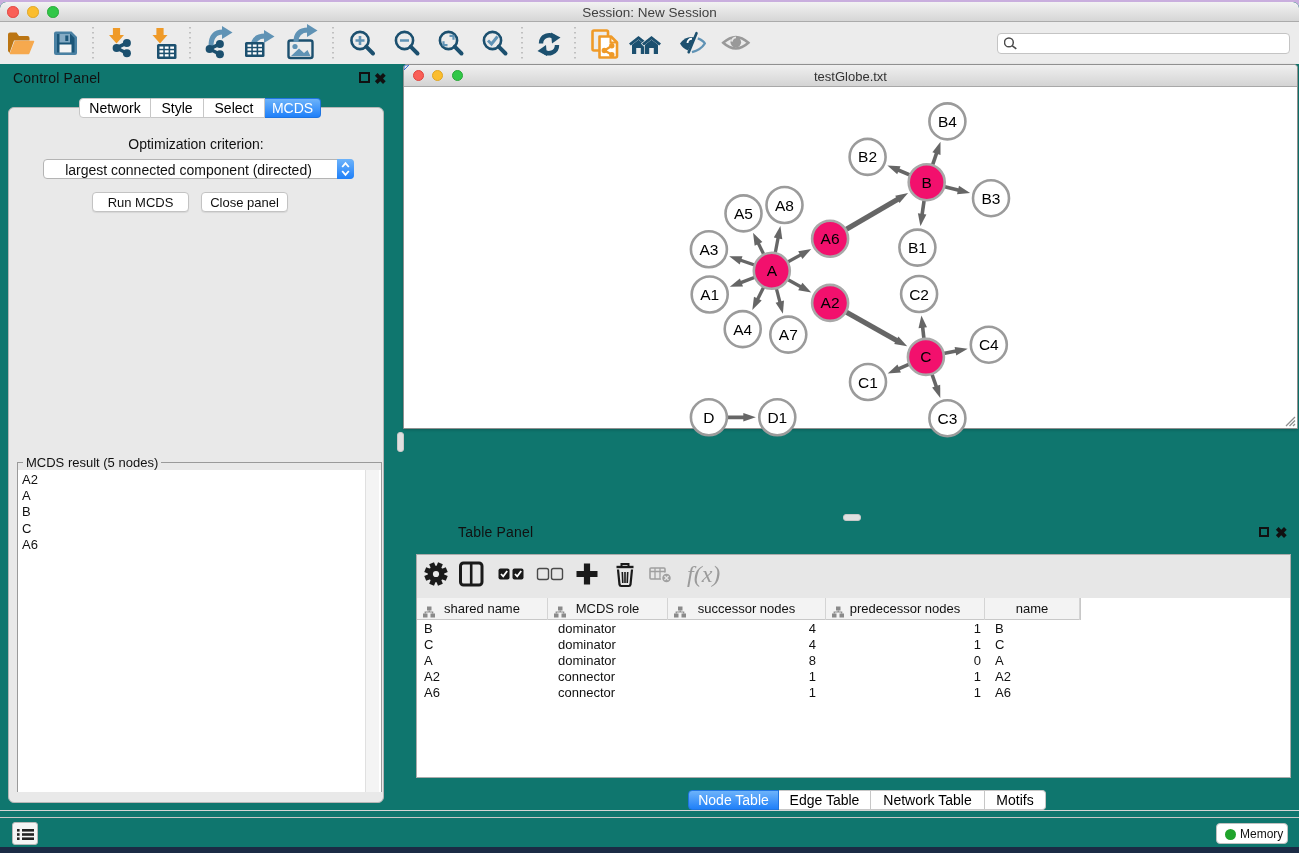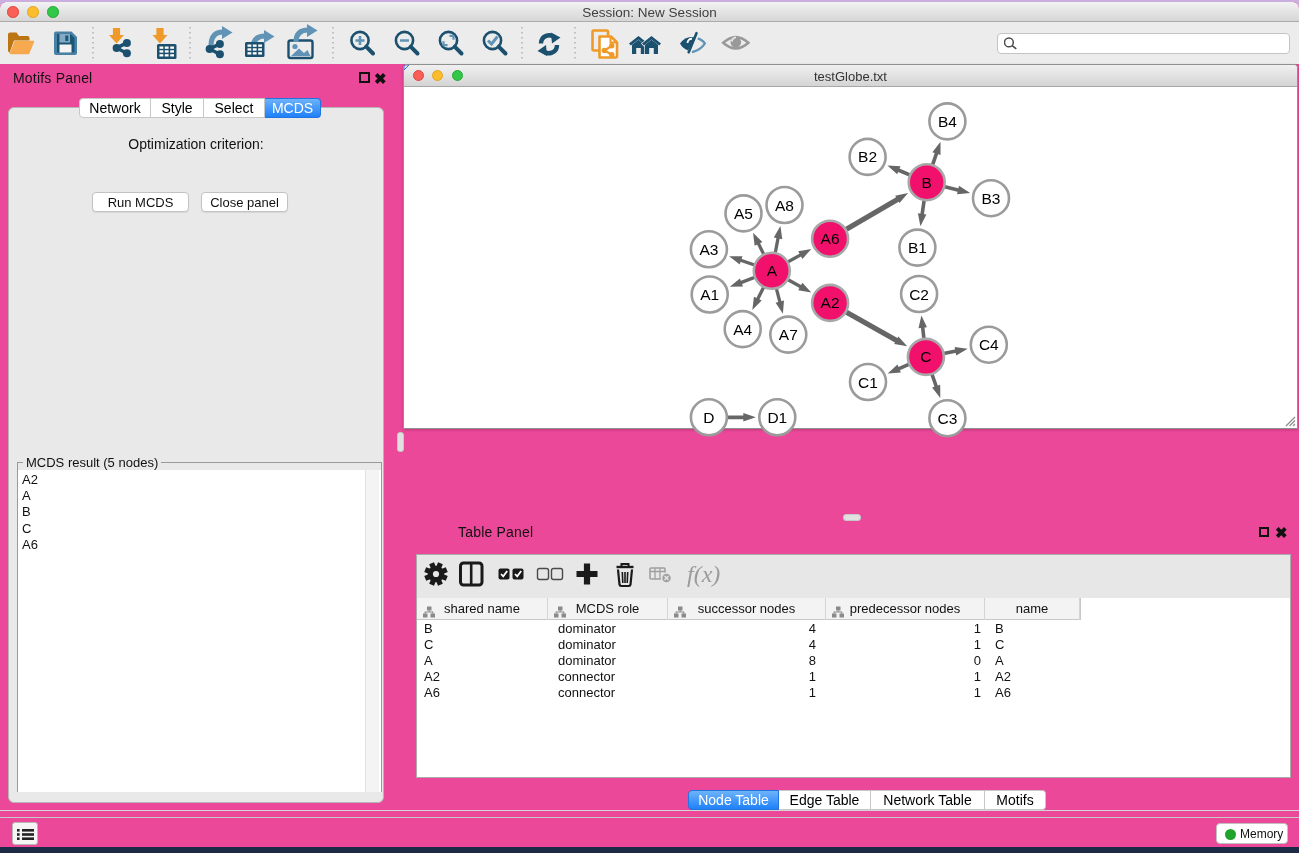--- a/index.html
+++ b/index.html
@@ -1,19 +1,19 @@
 <!DOCTYPE html>
 <html><head>
 <meta charset="utf-8">
 <style>
 * { margin:0; padding:0; box-sizing:border-box; }
 html,body { width:1299px; height:853px; overflow:hidden; }
 body { font-family:"Liberation Sans", sans-serif; background:#c9aede; position:relative; }
 #window { position:absolute; left:0; top:2px; width:1299px; height:845px;
-  background:#ec4899; border-radius:6px 6px 0 0; overflow:hidden; }
+  background:#0f766e; border-radius:6px 6px 0 0; overflow:hidden; }
 #wallpaper { position:absolute; left:0; top:847px; width:1299px; height:6px; background:#1b2b45; }
 
 #titlebar { position:absolute; left:0; top:0; width:1299px; height:20px;
   background:linear-gradient(#f2f2f2,#d6d6d6); border-bottom:1px solid #ababab; border-radius:6px 6px 0 0;}
 #titlebar .title { position:absolute; left:0; right:0; top:3px; text-align:center;
   font-size:13.5px; color:#404040; }
 .tl { position:absolute; top:4px; width:11.5px; height:11.5px; border-radius:50%; }
 #tl-r { left:7px; background:#f95f57; border:1px solid #e2423d; }
 #tl-y { left:27px; background:#fbbd2e; border:1px solid #e0a622; }
 #tl-g { left:47px; background:#31c748; border:1px solid #27a837; }
@@ -233,31 +233,39 @@
 </g>
 </svg>
   </div>
   <div id="searchbox">
       <svg width="24" height="20" style="position:absolute;left:6px;top:0px;">
         <circle cx="4.9" cy="8.4" r="4.4" fill="none" stroke="#4a4a4a" stroke-width="1.5"></circle>
         <line x1="8.1" y1="11.6" x2="12.3" y2="14.8" stroke="#4a4a4a" stroke-width="1.6"></line>
       </svg>
     </div>
 
-  <div id="ctl-title">Motifs Panel</div>
+  <div id="ctl-title">Control Panel</div>
   <div id="ctl-float"></div>
   <div id="ctl-close">✖</div>
   <div id="tabpanel"></div>
   <div id="segs">
     <div class="seg first" style="width:72px;">Network</div>
     <div class="seg" style="width:53px;">Style</div>
     <div class="seg" style="width:61px;">Select</div>
     <div class="seg sel last" style="width:56px;">MCDS</div>
   </div>
   <div id="opt-label">Optimization criterion:</div>
+  <div id="combo">
+    <div class="txt">largest connected component (directed)</div>
+    <div class="step">
+        <svg width="17" height="20" style="position:absolute;left:0;top:0;">
+          <path d="M5.2,8 L8.5,4.2 L11.8,8 M5.2,12 L8.5,15.8 L11.8,12" stroke="#fff" stroke-width="1.8" fill="none"></path>
+        </svg>
+      </div>
+  </div>
   <div class="btn" id="btn-run">Run MCDS</div>
   <div class="btn" id="btn-close">Close panel</div>
   <div id="grpbox"></div>
   <div id="listbox">
     <div class="sb"></div>
     <div class="items">A2<br>A<br>B<br>C<br>A6</div>
   </div>
   <div id="grpbox-label">MCDS result (5 nodes)</div>
 
   <div id="netframe">

